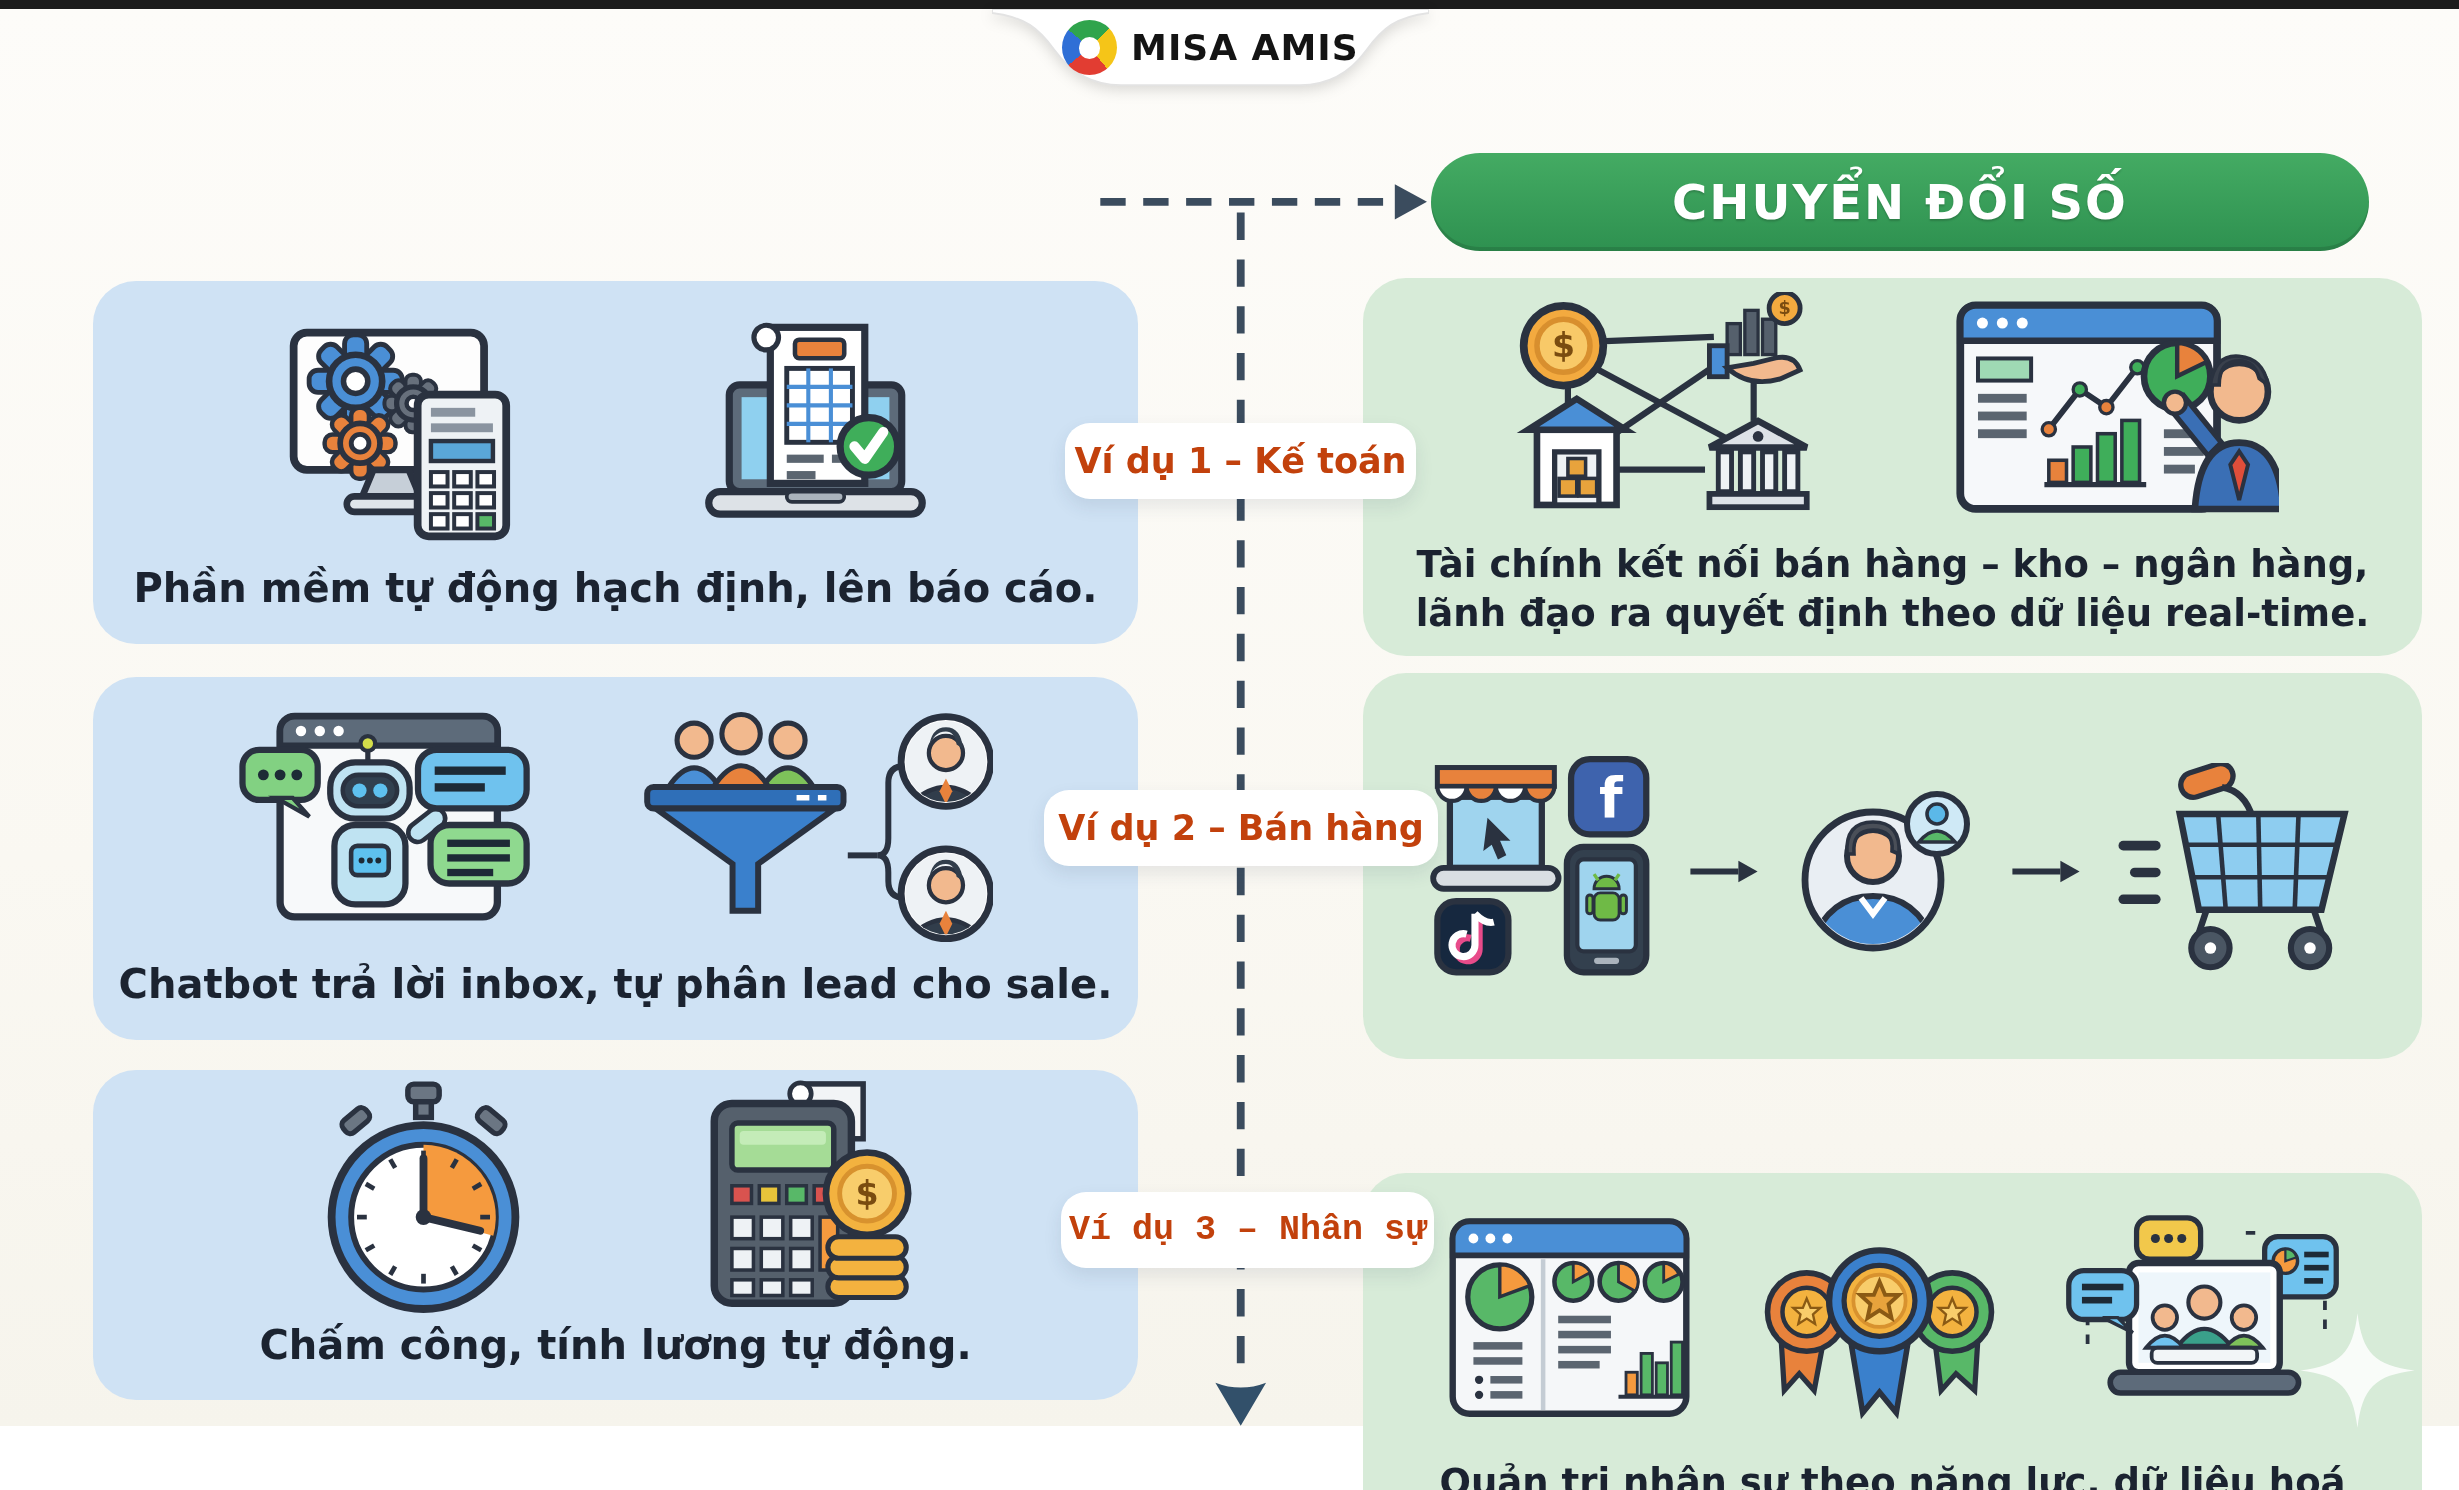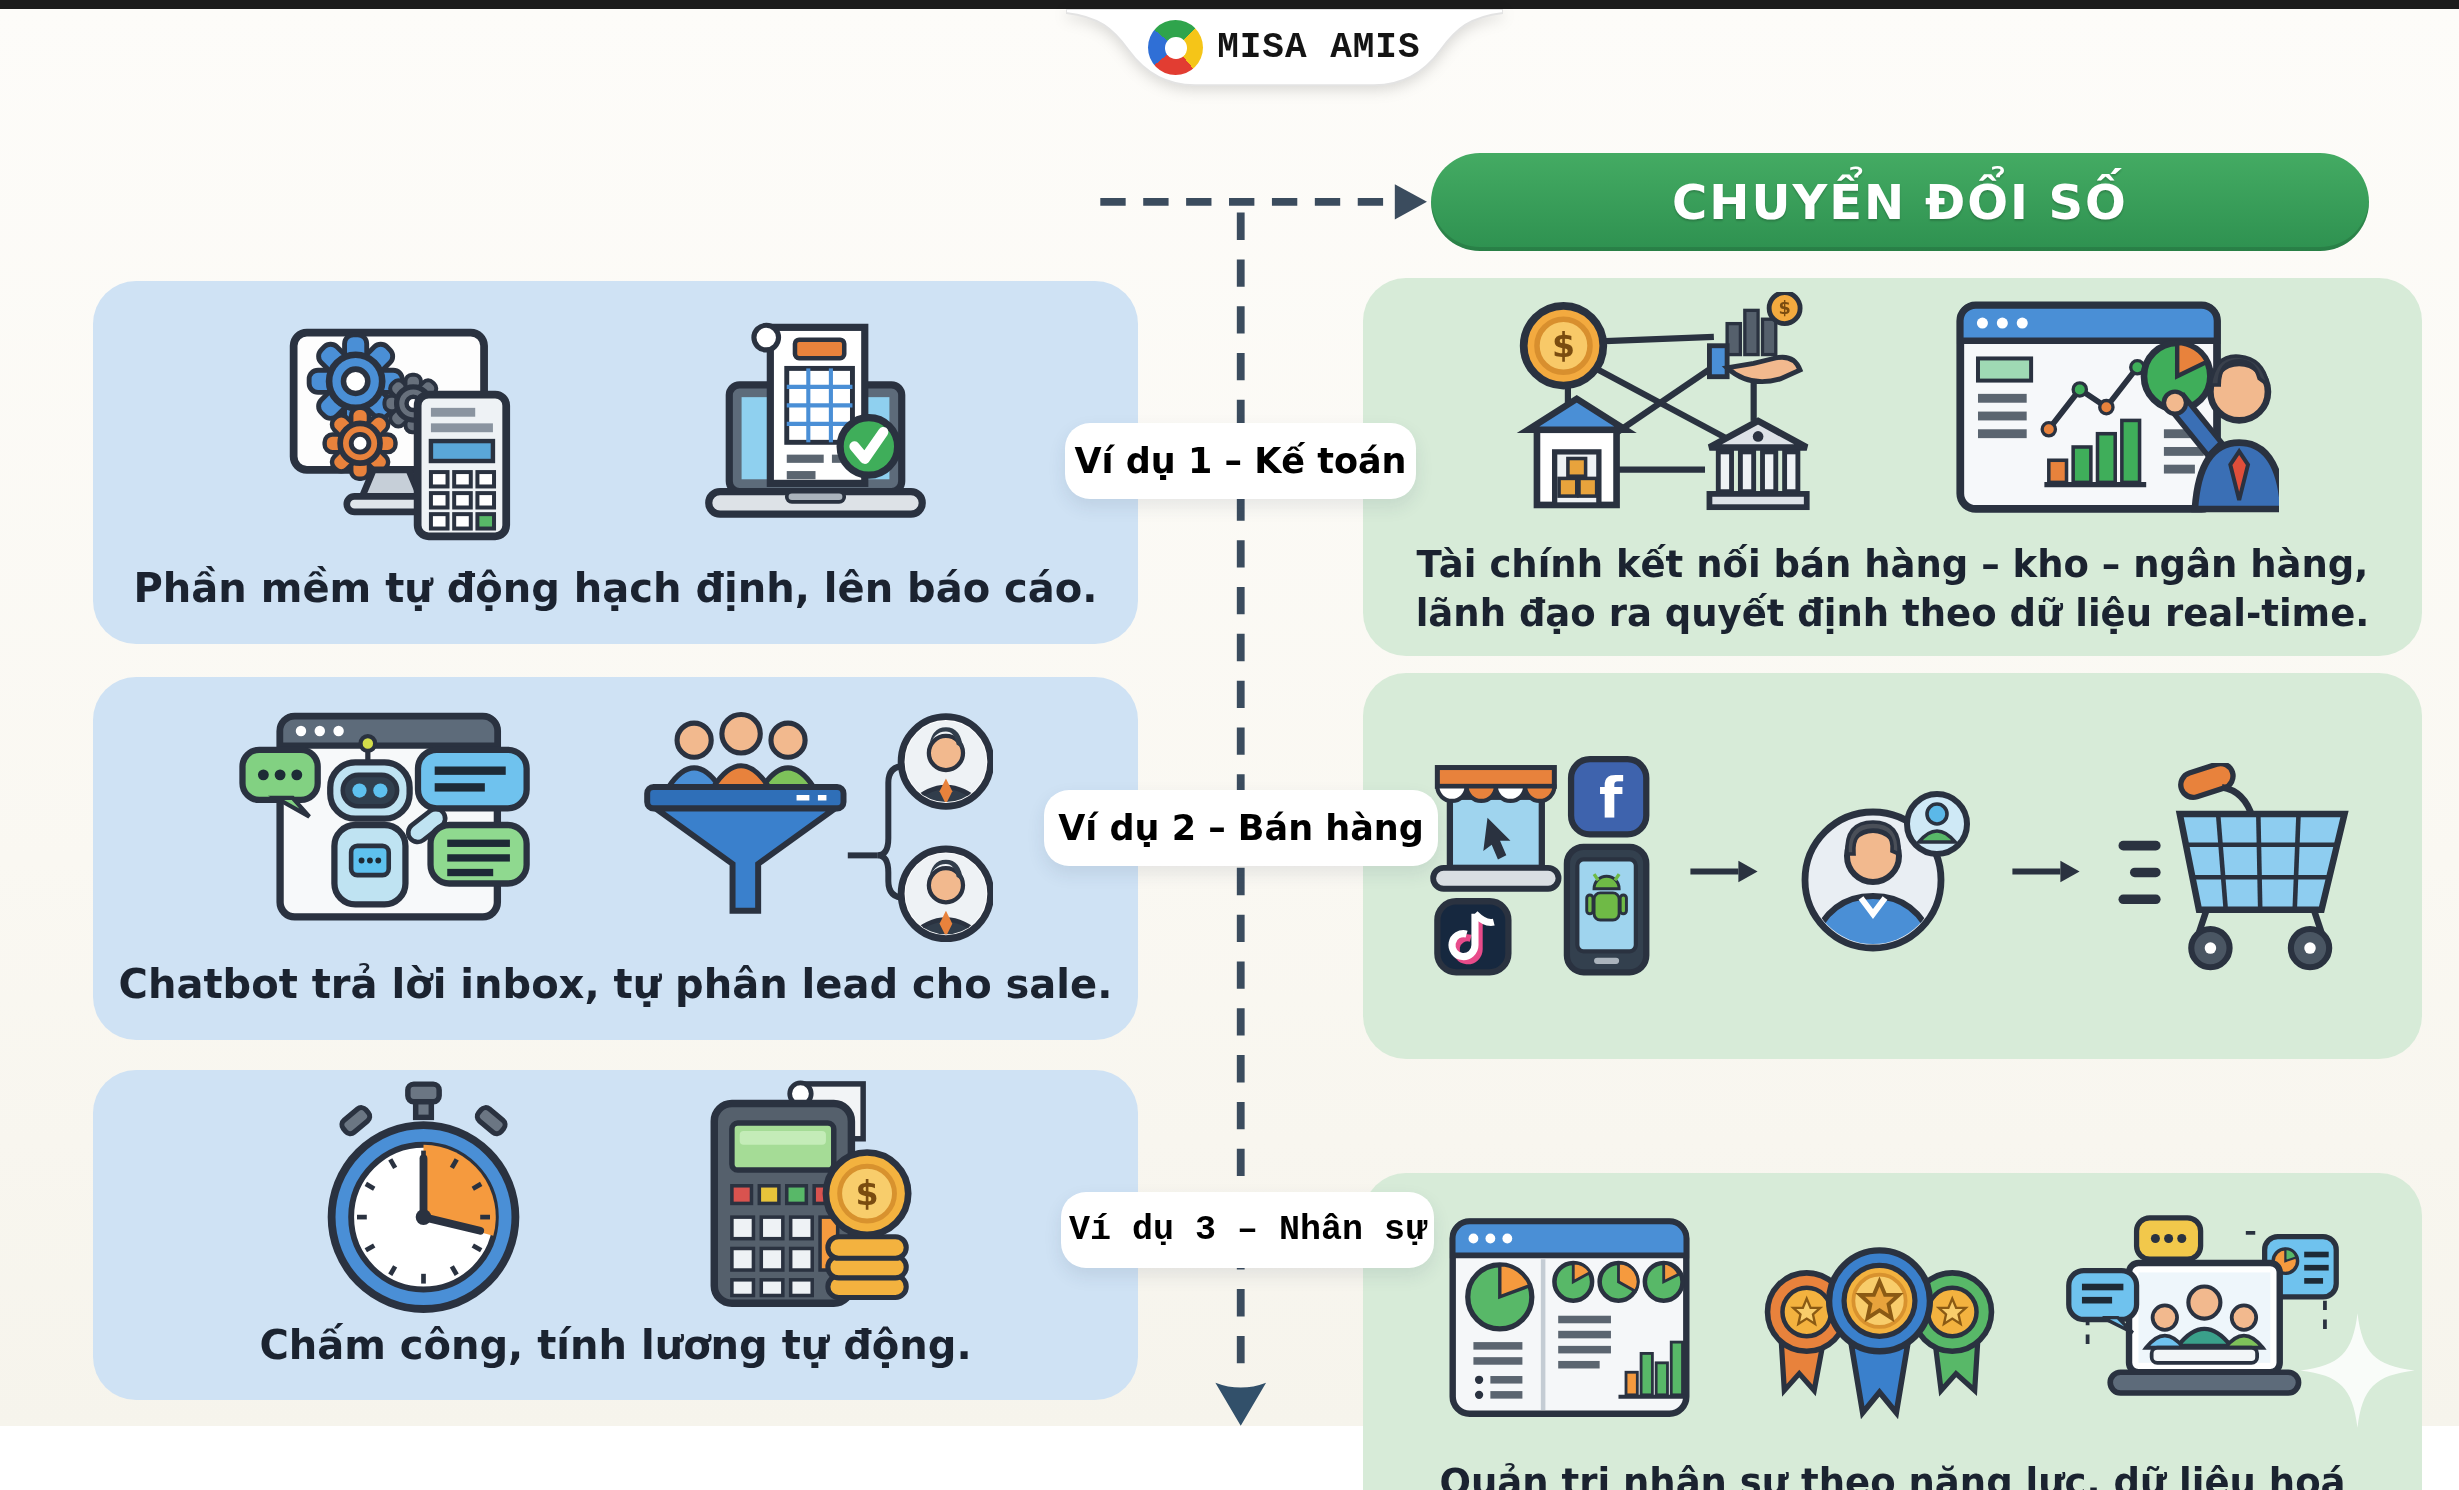--- a/index.html
+++ b/index.html
@@ -4,21 +4,21 @@
 <style>
   html,body{margin:0;padding:0;background:#ffffff;}
   .canvas{position:relative;width:2460px;height:1490px;overflow:hidden;background:#ffffff;
           font-family:"DejaVu Sans","Liberation Sans",sans-serif;}
   .top-strip{position:absolute;left:0;top:0;width:2460px;height:8.8px;background:#1c1c1c;}
   .paper{position:absolute;left:0;top:8.8px;width:2460px;height:1417px;
          background:linear-gradient(180deg,#fdfcf9 0%,#faf8f2 60%,#f6f4ec 100%);}
   .bottom-strip{position:absolute;left:0;top:1426px;width:2460px;height:64px;background:#ffffff;}
 
   
-  .logo-tab{position:absolute;left:1066px;top:8.8px;width:437px;height:84px;z-index:6;font-family:Liberation Mono, monospace;}
+  .logo-tab{position:absolute;left:992px;top:8.8px;width:437px;height:84px;z-index:6;}
   .logo-tab svg.tab-bg{position:absolute;left:0;top:0;filter:drop-shadow(0 4.9px 6.8px rgba(0,0,0,.14));}
   .logo-row{position:absolute;left:0;top:11.7px;width:437px;display:flex;align-items:center;justify-content:center;gap:13.7px;}
   .logo-swirl{width:55px;height:55px;border-radius:50%;
       background:conic-gradient(from -50deg,#2fa44c 0 95deg,#f5c518 95deg 190deg,#e23d32 190deg 280deg,#2f6fd6 280deg 360deg);
       position:relative;}
   .logo-swirl::after{content:"";position:absolute;left:16.6px;top:16.6px;width:21.5px;height:21.5px;border-radius:50%;background:#ffffff;}
   .brand-name{font-size:36px;font-weight:800;color:#141414;letter-spacing:1px;}
 
   
   .pill{position:absolute;height:98px;border-radius:49px;display:flex;align-items:center;justify-content:center;
@@ -34,21 +34,21 @@
   .card{position:absolute;border-radius:43px;display:flex;flex-direction:column;align-items:center;z-index:3;}
   .card-blue{background:#cfe2f4;}
   .card-green{background:#d7ebd8;}
   .icons-row{flex:1;display:flex;align-items:center;justify-content:center;}
   .caption{color:#1b2330;font-weight:700;text-align:center;line-height:1.32;margin-top:auto;}
   .cap-left{font-size:40px;margin-bottom:29px;}
   .cap-right{font-size:37px;margin-bottom:23.4px;padding:0 45px;}
 
   
   .vd-label{position:absolute;height:76px;background:#ffffff;border-radius:25px;display:flex;align-items:center;justify-content:center;
-            font-size:35px;font-weight:800;color:#000000;z-index:5;box-shadow:0 7.8px 17.6px rgba(40,60,90,.10);}
+            font-size:35px;font-weight:800;color:#c2410c;z-index:5;box-shadow:0 7.8px 17.6px rgba(40,60,90,.10);}
 
   .sparkle{position:absolute;z-index:6;}
 </style>
 </head>
 <body>
 
 <div class="canvas">
   <div class="paper"></div>
   <div class="top-strip"></div>
   <div class="bottom-strip"></div>

